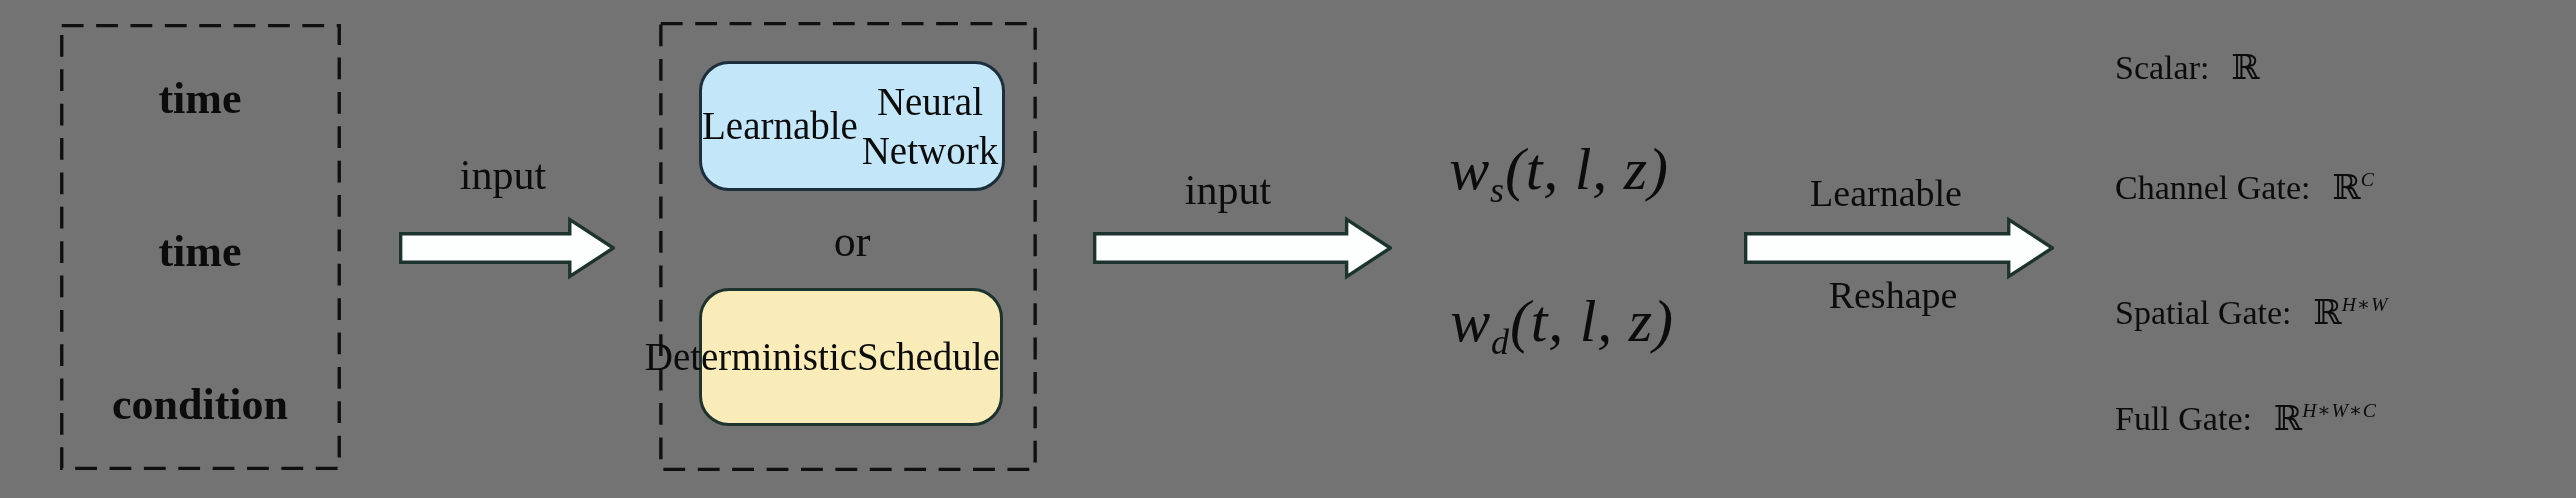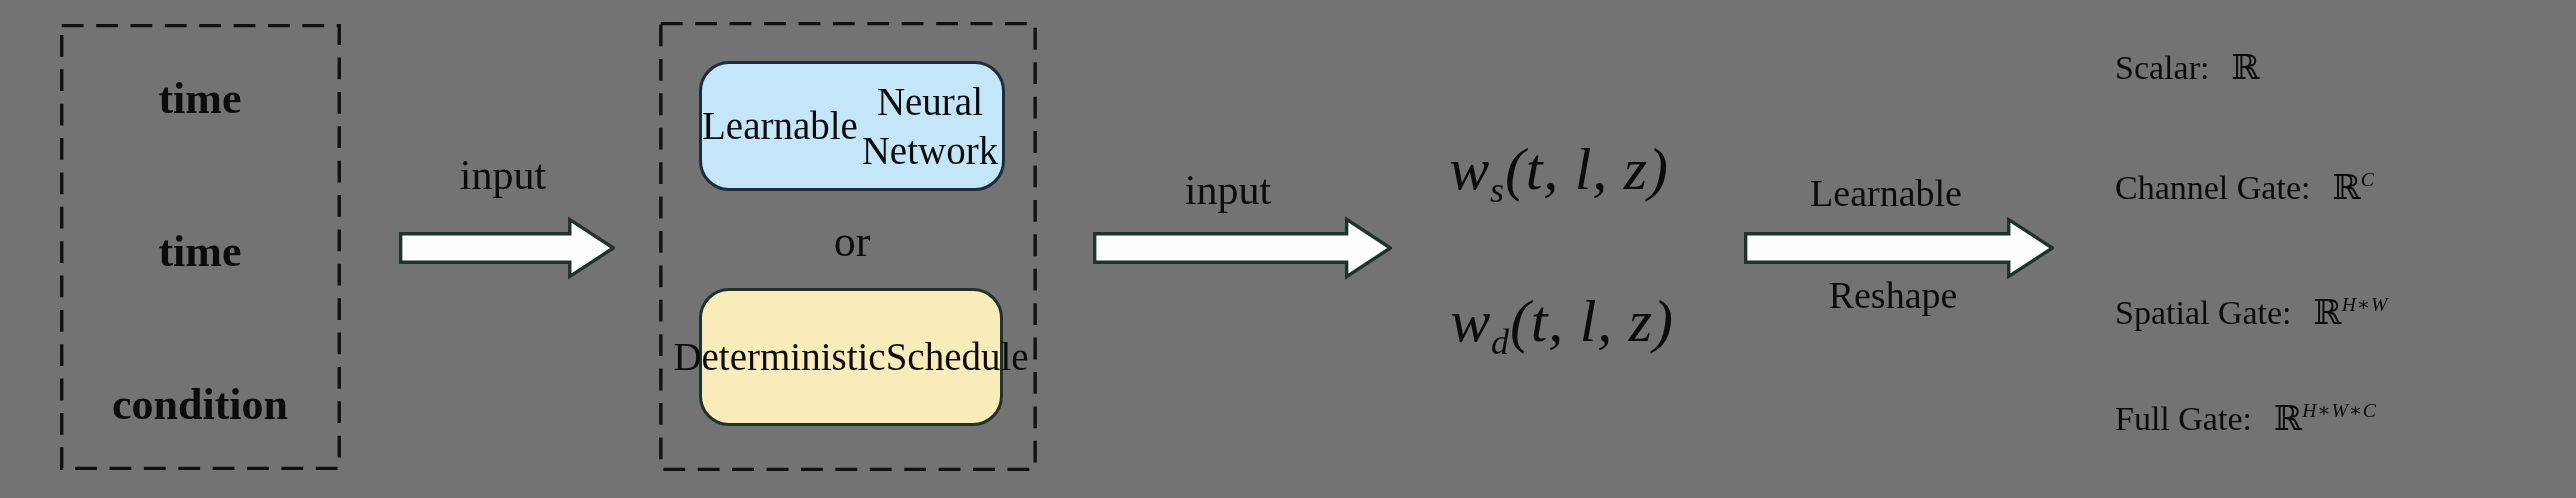--- a/index.html
+++ b/index.html
@@ -42,21 +42,21 @@
   .arrow-caption-sm{font-size:38px;line-height:1;}
 
   
   .option-box{
     position:absolute;
     display:flex;flex-direction:row;align-items:center;justify-content:center;
     border-radius:30px;box-sizing:border-box;
     font-size:39px;line-height:1.26;text-align:center;
   }
   .option-box.blue{background:var(--blue-fill);border:3.4px solid var(--blue-border);}
-  .option-box.yellow{background:var(--yellow-fill);border:3.4px solid var(--yellow-border);}
+  .option-box.yellow{background:var(--yellow-fill);border:3.4px solid var(--yellow-border);justify-content:flex-end;}
 
   .or-label{font-size:44px;line-height:1;}
 
   
   .math{font-size:60px;line-height:1;font-style:italic;letter-spacing:0.8px;}
   .math sub{font-size:.6em;font-style:italic;line-height:0;}
 
   
   .gate-row{font-size:34px;line-height:1;}
   .gate-set{margin-left:22px;font-family:"DejaVu Serif","DejaVu Sans",serif;font-style:normal;}

